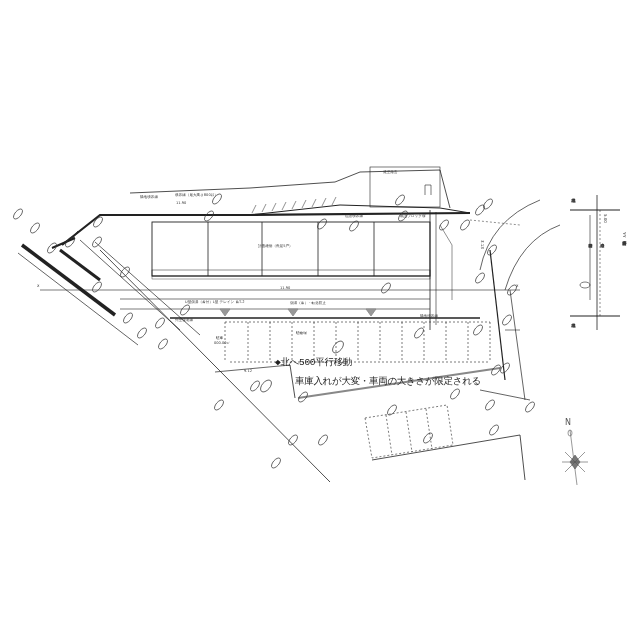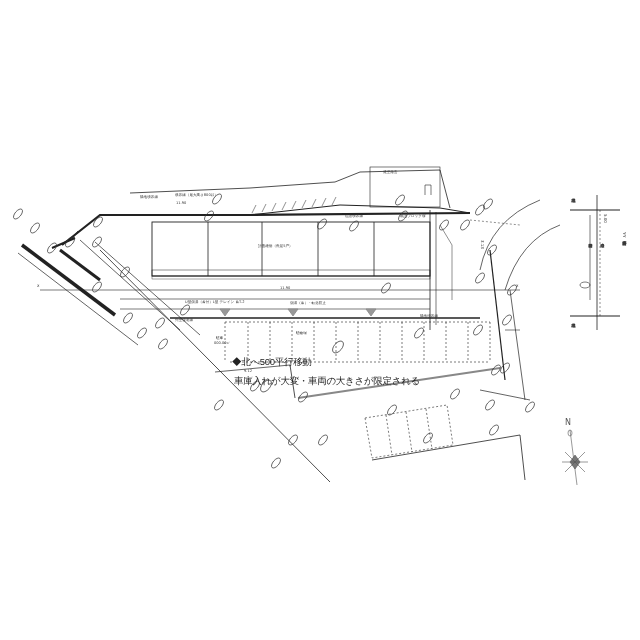--- a/index.html
+++ b/index.html
@@ -1,20 +1,20 @@
 <!DOCTYPE html>
 <html><head>
 <meta charset="utf-8">
 <style>
   html, body { margin: 0; padding: 0; background: #ffffff; }
   body { width: 640px; height: 640px; position: relative; overflow: hidden;
          font-family: "DejaVu Sans", sans-serif; }
   #plan { position: absolute; left: 0; top: 0; width: 640px; height: 640px; }
   .note { position: absolute; font-size: 9.5px; color: #222; white-space: nowrap;
-          font-family: Liberation Sans, sans-serif; letter-spacing: -0.3px; }
+          font-family: Liberation Mono, monospace; letter-spacing: -0.3px; margin-left: 43px; }
   .tiny { position: absolute; font-size: 3.6px; color: #333; white-space: nowrap;
           font-family: "DejaVu Sans", sans-serif; }
   .vtiny { position: absolute; font-size: 4px; color: #333; white-space: nowrap;
            writing-mode: vertical-rl; font-family: "DejaVu Sans", sans-serif; }
   .north { position: absolute; font-size: 8px; color: #555; font-family: "DejaVu Sans", sans-serif; }
 </style>
 </head>
 <body>
 
 <svg id="plan" viewBox="0 0 640 640" xmlns="http://www.w3.org/2000/svg">
@@ -171,21 +171,21 @@
       <ellipse cx="505" cy="368" rx="3" ry="6" transform="rotate(40 505 368)"></ellipse>
       <ellipse cx="530" cy="407" rx="3" ry="6" transform="rotate(40 530 407)"></ellipse>
       <ellipse cx="494" cy="430" rx="3" ry="6" transform="rotate(40 494 430)"></ellipse>
       <ellipse cx="428" cy="438" rx="3" ry="6" transform="rotate(40 428 438)"></ellipse>
       <ellipse cx="507" cy="320" rx="3" ry="6" transform="rotate(40 507 320)"></ellipse>
     </g>
   </g>
 </svg>
 
 <div class="note" style="left:232px; top:356px;">◆北へ500平行移動</div>
-<div class="note" style="left:234px; top:375px;">車庫入れが大変・車両の大きさが限定される</div>
+<div class="note" style="left:252px; top:375px;">車庫入れが大変・車両の大きさが限定される</div>
 
 <div class="tiny" style="left:258px; top:244px;">計画建物（長屋5戸）</div>
 <div class="tiny" style="left:176px; top:201px;">11.90</div>
 <div class="tiny" style="left:280px; top:286px;">11.90</div>
 <div class="tiny" style="left:140px; top:195px;">隣地境界線</div>
 <div class="tiny" style="left:175px; top:193px;">境界線（最大高さ800以）</div>
 <div class="tiny" style="left:383px; top:170px;">擁壁撤去</div>
 <div class="tiny" style="left:345px; top:214px;">道路境界線</div>
 <div class="tiny" style="left:400px; top:214px;">既設ブロック塀</div>
 <div class="tiny" style="left:420px; top:314px;">隣地境界線</div>

